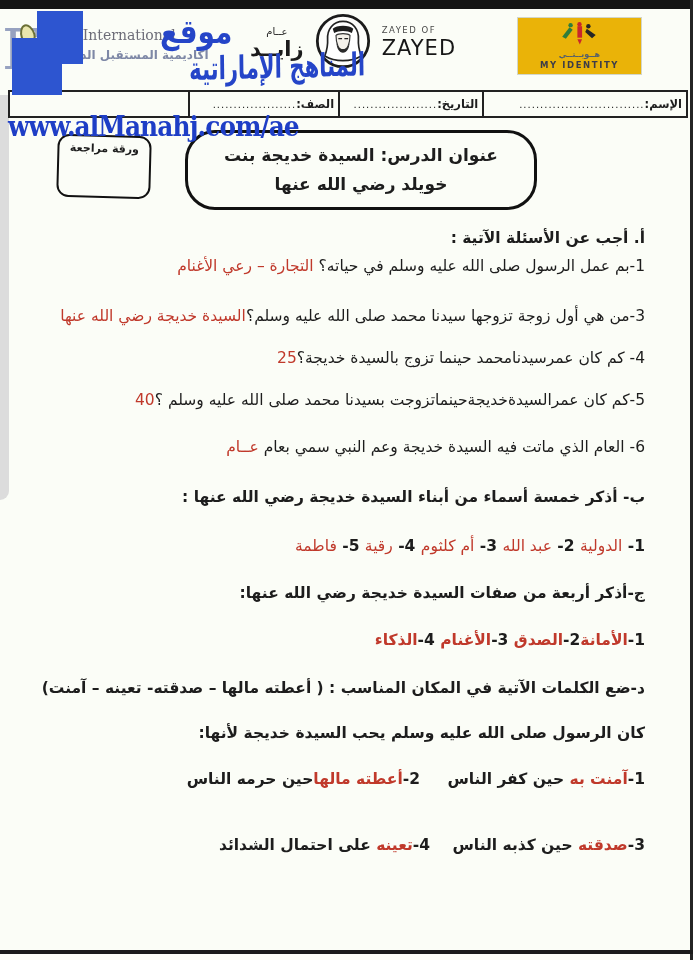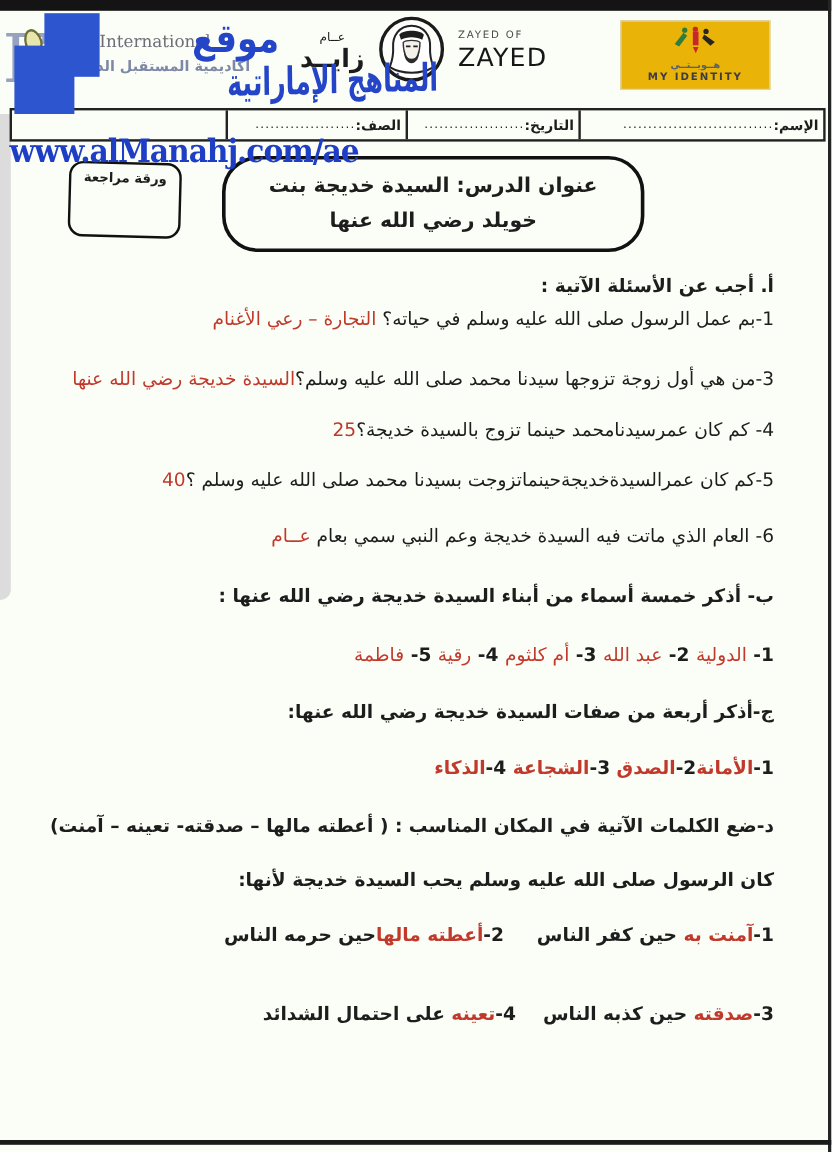--- a/index.html
+++ b/index.html
@@ -169,21 +169,21 @@
   <div class="line" style="top:391px"><span>5-كم كان عمرالسيدةخديجةحينماتزوجت بسيدنا محمد صلى الله عليه وسلم ؟</span><span class="red">40</span></div>
 
   <div class="line" style="top:438px"><span>6- العام الذي ماتت فيه السيدة خديجة وعم النبي سمي بعام </span><span class="red">عــام</span></div>
 
   <div class="line bold" style="top:488px">ب- أذكر خمسة أسماء من أبناء السيدة خديجة رضي الله عنها :</div>
 
   <div class="line" style="top:537px"><span class="bold">1- </span><span class="red">الدولية</span><span class="bold"> 2- </span><span class="red">عبد الله</span><span class="bold"> 3- </span><span class="red">أم كلثوم</span><span class="bold"> 4- </span><span class="red">رقية</span><span class="bold"> 5- </span><span class="red">فاطمة</span></div>
 
   <div class="line bold" style="top:584px">ج-أذكر أربعة من صفات السيدة خديجة رضي الله عنها:</div>
 
-  <div class="line" style="top:631px"><span class="bold">1-</span><span class="rb">الأمانة</span><span class="bold">2-</span><span class="rb">الصدق</span><span class="bold"> 3-</span><span class="rb">الشجاعة</span><span class="bold"> 4-</span><span class="rb">الذكاء</span></div>
+  <div class="line" style="top:631px"><span class="bold">1-</span><span class="rb">الأمانة</span><span class="bold">2-</span><span class="rb">الصدق</span><span class="bold"> 3-</span><span class="rb">الأغنام</span><span class="bold"> 4-</span><span class="rb">الذكاء</span></div>
 
   <div class="line bold" style="top:724px">كان الرسول صلى الله عليه وسلم يحب السيدة خديجة لأنها:</div>
 
   <div class="line bold" style="top:679px">د-ضع الكلمات الآتية في المكان المناسب : ( أعطته مالها – صدقته- تعينه – آمنت)</div>
 
   <div class="line bold" style="top:770px;right:48px"><span>1-</span><span class="rb">آمنت به</span><span> حين كفر الناس</span></div>
 
   <div class="line bold" style="top:770px;right:273px"><span>2-</span><span class="rb">أعطته مالها</span><span>حين حرمه الناس</span></div>
 
   <div class="line bold" style="top:836px;right:48px"><span>3-</span><span class="rb">صدقته</span><span> حين كذبه الناس</span></div>

